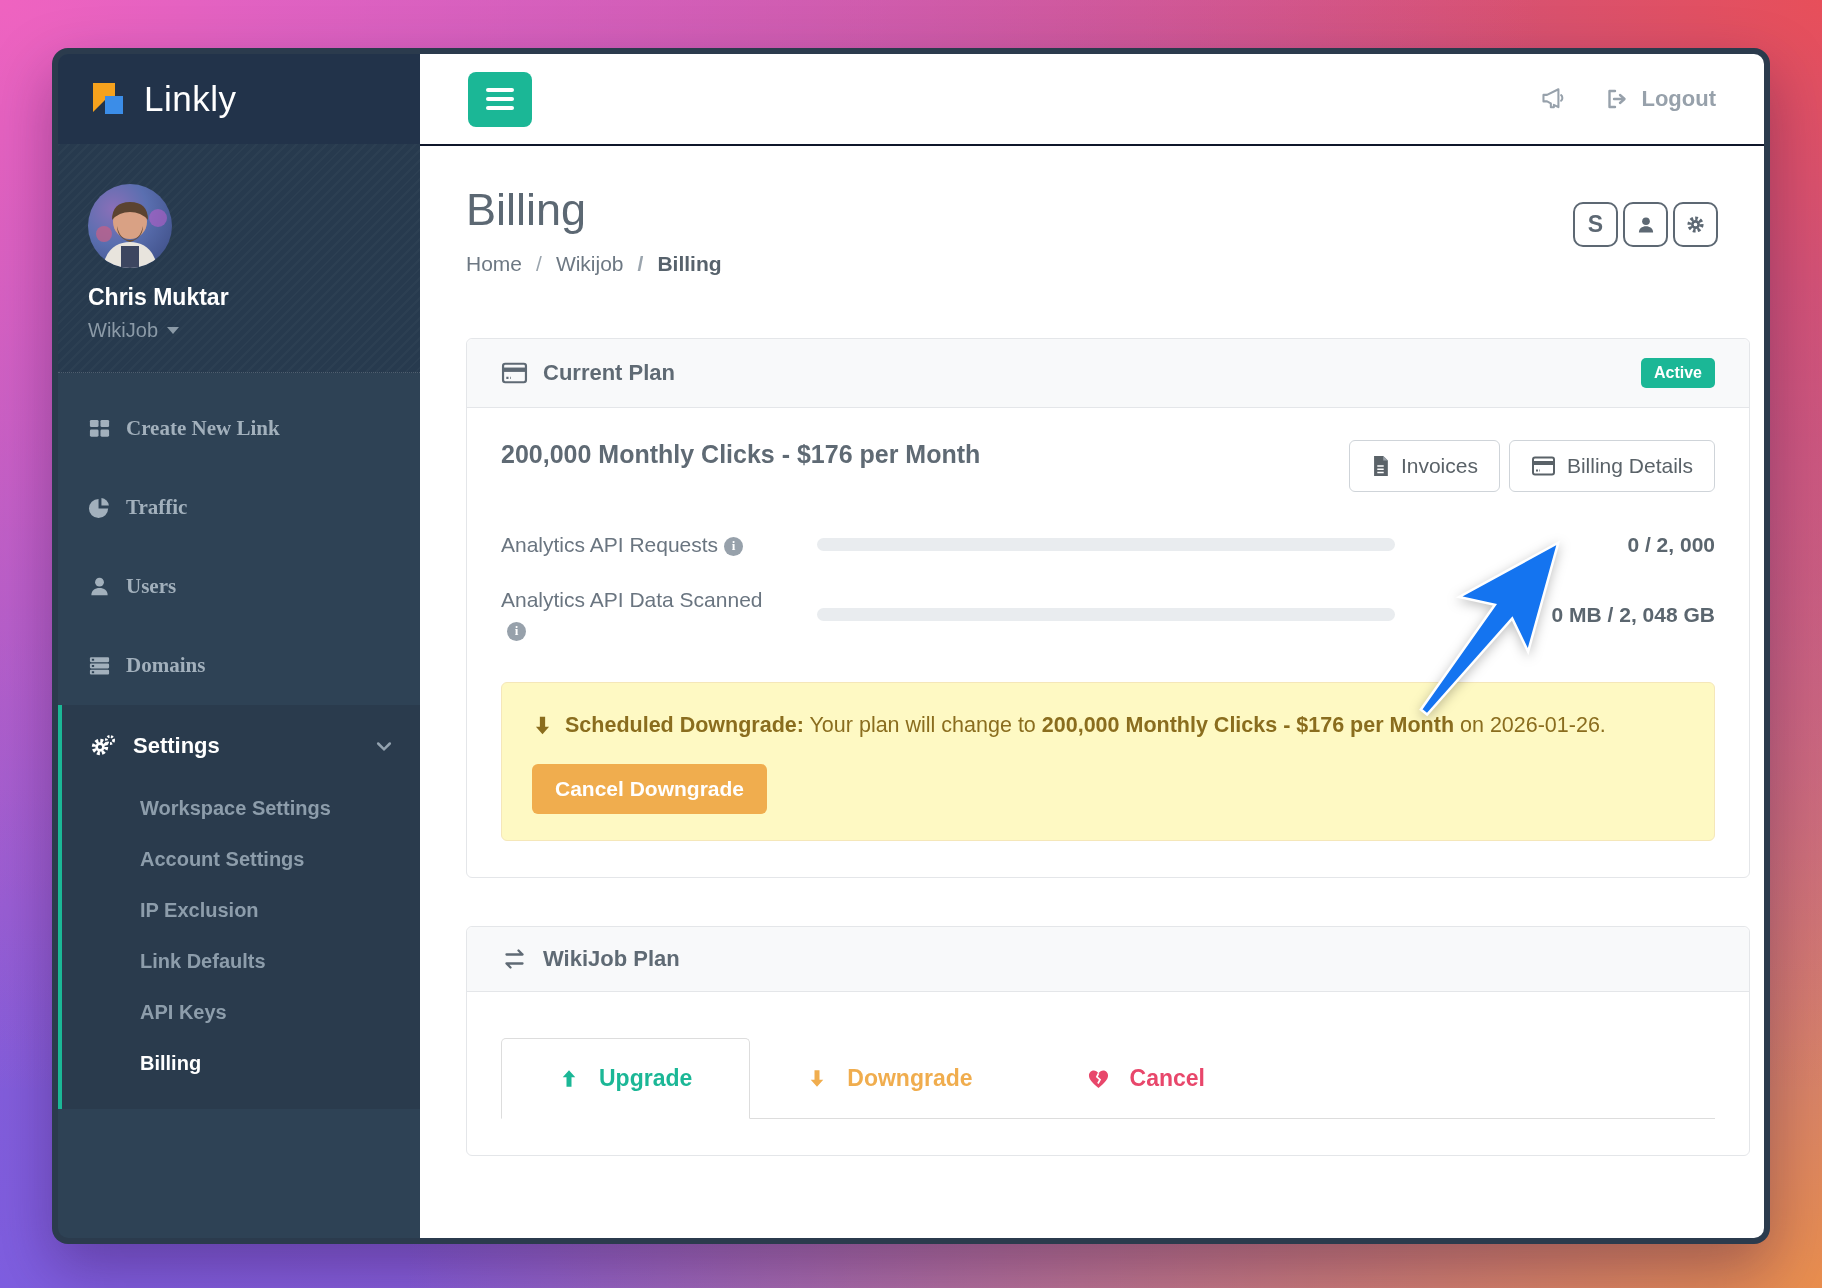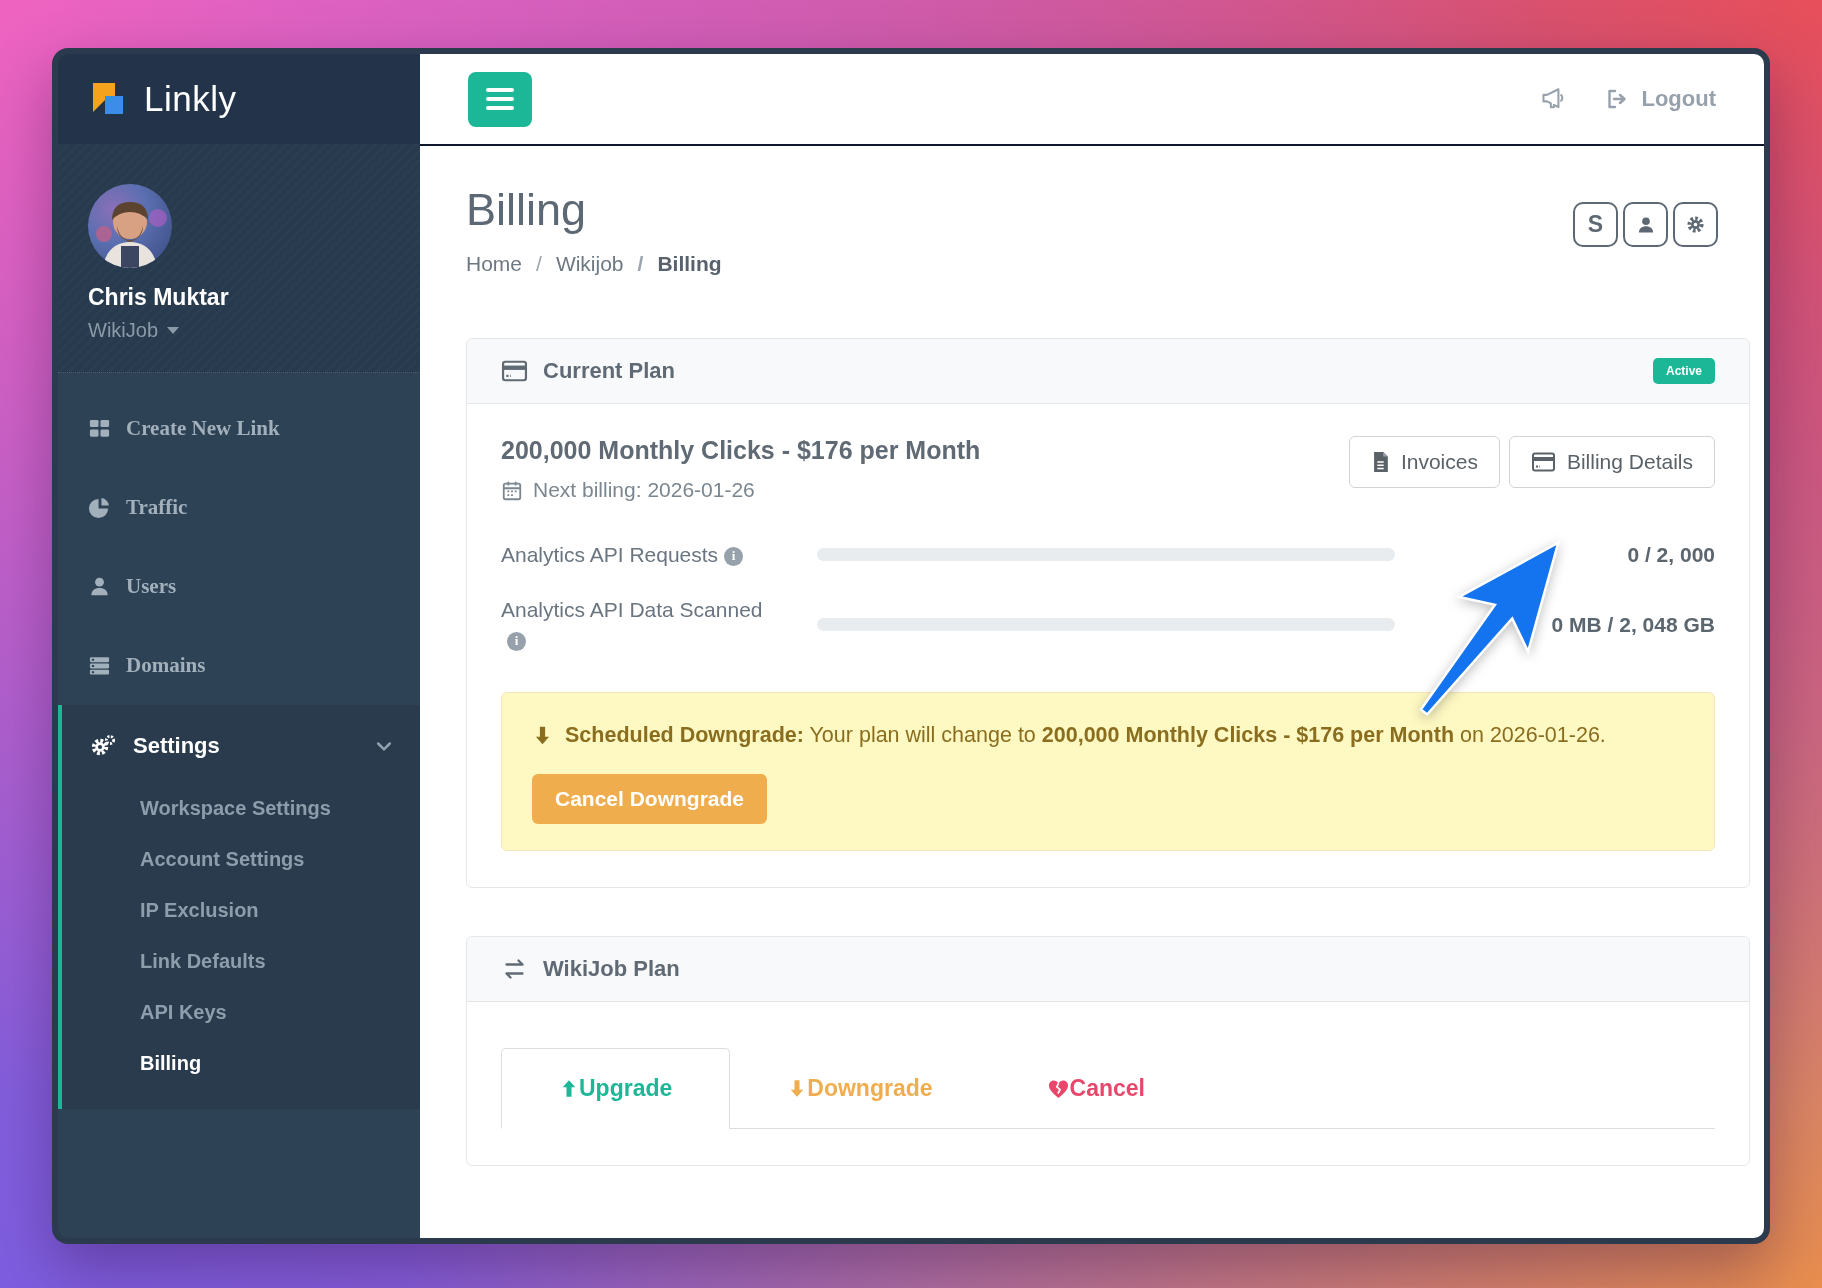--- a/index.html
+++ b/index.html
@@ -58,21 +58,21 @@
   .crumb { cursor:pointer; }
   .crumb + .crumb::before { content:"/"; margin:0 14px; color:#9aa4ad; cursor:default; }
   .crumb.current { font-weight:700; color:#57626c; cursor:default; }
   .quick-buttons { margin-left:auto; margin-top:18px; display:flex; gap:5px; }
   .icon-btn { width:45px; height:45px; background:#fff; border:2px solid #5d6873; border-radius:10px; color:#5d6873; display:flex; align-items:center; justify-content:center; font-size:23px; font-weight:700; cursor:pointer; }
 
   .content { padding:36px 14px 0 46px; }
 
   .card { border:1px solid #e4e6e9; border-radius:6px; background:#fff; }
   .card-header { background:#f8f9fa; border-bottom:1px solid #e4e6e9; border-radius:6px 6px 0 0; padding:19px 34px; display:flex; align-items:center; gap:15px; color:#5f6a74; font-size:22px; font-weight:700; }
-  .badge { margin-left:auto; background:#1bb796; color:#fff; font-size:12px; font-weight:700; padding:6px 13px; border-radius:5px; }
+  .badge { margin-left:auto; background:#1bb796; color:#fff; font-size:16px; font-weight:700; padding:6px 13px; border-radius:5px; }
   .card-body { padding:32px 34px 36px 34px; }
 
   .plan-row { display:flex; align-items:flex-start; }
   .plan-name { font-size:25px; font-weight:700; color:#5f6a74; }
   .next-billing { margin-top:13px; display:flex; align-items:center; gap:10px; color:#7b868f; font-size:21px; }
   .plan-buttons { margin-left:auto; display:flex; gap:9px; }
   .outline-btn { display:flex; align-items:center; gap:11px; background:#fff; border:1px solid #cfd4d9; border-radius:6px; padding:13px 21px; font-size:21px; color:#5a6268; font-family:inherit; cursor:pointer; }
 
   .usage { margin-top:38px; }
   .usage-row { display:flex; align-items:center; margin-bottom:26px; }
@@ -84,21 +84,21 @@
   .u-value { width:300px; flex:none; text-align:right; font-size:21px; font-weight:700; color:#5b666f; }
 
   .alert-warning { margin-top:38px; background:#fef9c3; border:1px solid #f5e7b9; border-radius:6px; padding:26px 30px; color:#8a6d1e; font-size:21.5px; line-height:1.55; }
   .alert-warning b { font-weight:700; }
   .alert-text svg { vertical-align:-4px; margin-right:12px; }
   .warn-btn { display:inline-block; margin-top:22px; background:#f0ad4e; border:none; border-radius:6px; color:#fff; font-size:21px; font-weight:600; padding:13px 23px; font-family:inherit; cursor:pointer; }
 
   .card + .card { margin-top:48px; }
 
   .tabs { display:flex; border-bottom:1px solid #ddd; margin-top:14px; }
-  .tab { display:flex; align-items:center; gap:0; font-size:23px; font-weight:700; padding:26px 57px; cursor:pointer; background:transparent; border:none; font-family:inherit; }
+  .tab { display:flex; align-items:center; gap:20px; font-size:23px; font-weight:700; padding:26px 57px; cursor:pointer; background:transparent; border:none; font-family:inherit; }
   .tab.active { background:#fff; border:1px solid #ddd; border-bottom:1px solid #fff; border-radius:5px 5px 0 0; margin-bottom:-1px; }
   .tab-upgrade { color:#1bb796; }
   .tab-downgrade { color:#f0ad4e; }
   .tab-cancel { color:#e8476b; }
 
   .arrow-overlay { position:absolute; inset:0; width:100%; height:100%; pointer-events:none; z-index:5; }
 </style>
 </head>
 <body>
 
@@ -264,28 +264,20 @@
               <rect x="1.5" y="6" width="21" height="4" fill="currentColor" stroke="none"></rect>
               <path d="M4.5 15.5 h4" stroke-dasharray="2 1.4"></path>
             </svg>
             <span>Current Plan</span>
             <span class="badge">Active</span>
           </div>
           <div class="card-body">
             <div class="plan-row">
               <div>
                 <div class="plan-name">200,000 Monthly Clicks - $176 per Month</div>
-                <div class="next-billing">
-                  <svg width="22" height="23" viewBox="0 0 24 24" fill="none" stroke="currentColor" stroke-width="2">
-                    <rect x="3" y="4.5" width="18" height="17" rx="2"></rect>
-                    <path d="M8 2.5 v4 M16 2.5 v4 M3 9.5 h18"></path>
-                    <path d="M7 13 h2 M11 13 h2 M15 13 h2 M7 17 h2 M11 17 h2" stroke-width="1.8"></path>
-                  </svg>
-                  <span>Next billing: 2026-01-26</span>
-                </div>
               </div>
               <div class="plan-buttons">
                 <button class="outline-btn">
                   <svg width="19" height="22" viewBox="0 0 20 24">
                     <path d="M3 1 h10 l5 5 v17 H3 Z" fill="#5a6268"></path>
                     <path d="M13 1 l5 5 h-5 Z" fill="#9aa1a8"></path>
                     <path d="M6.5 12 h7 M6.5 15.5 h7 M6.5 19 h7" stroke="#fff" stroke-width="1.7"></path>
                   </svg>
                   <span>Invoices</span>
                 </button>

